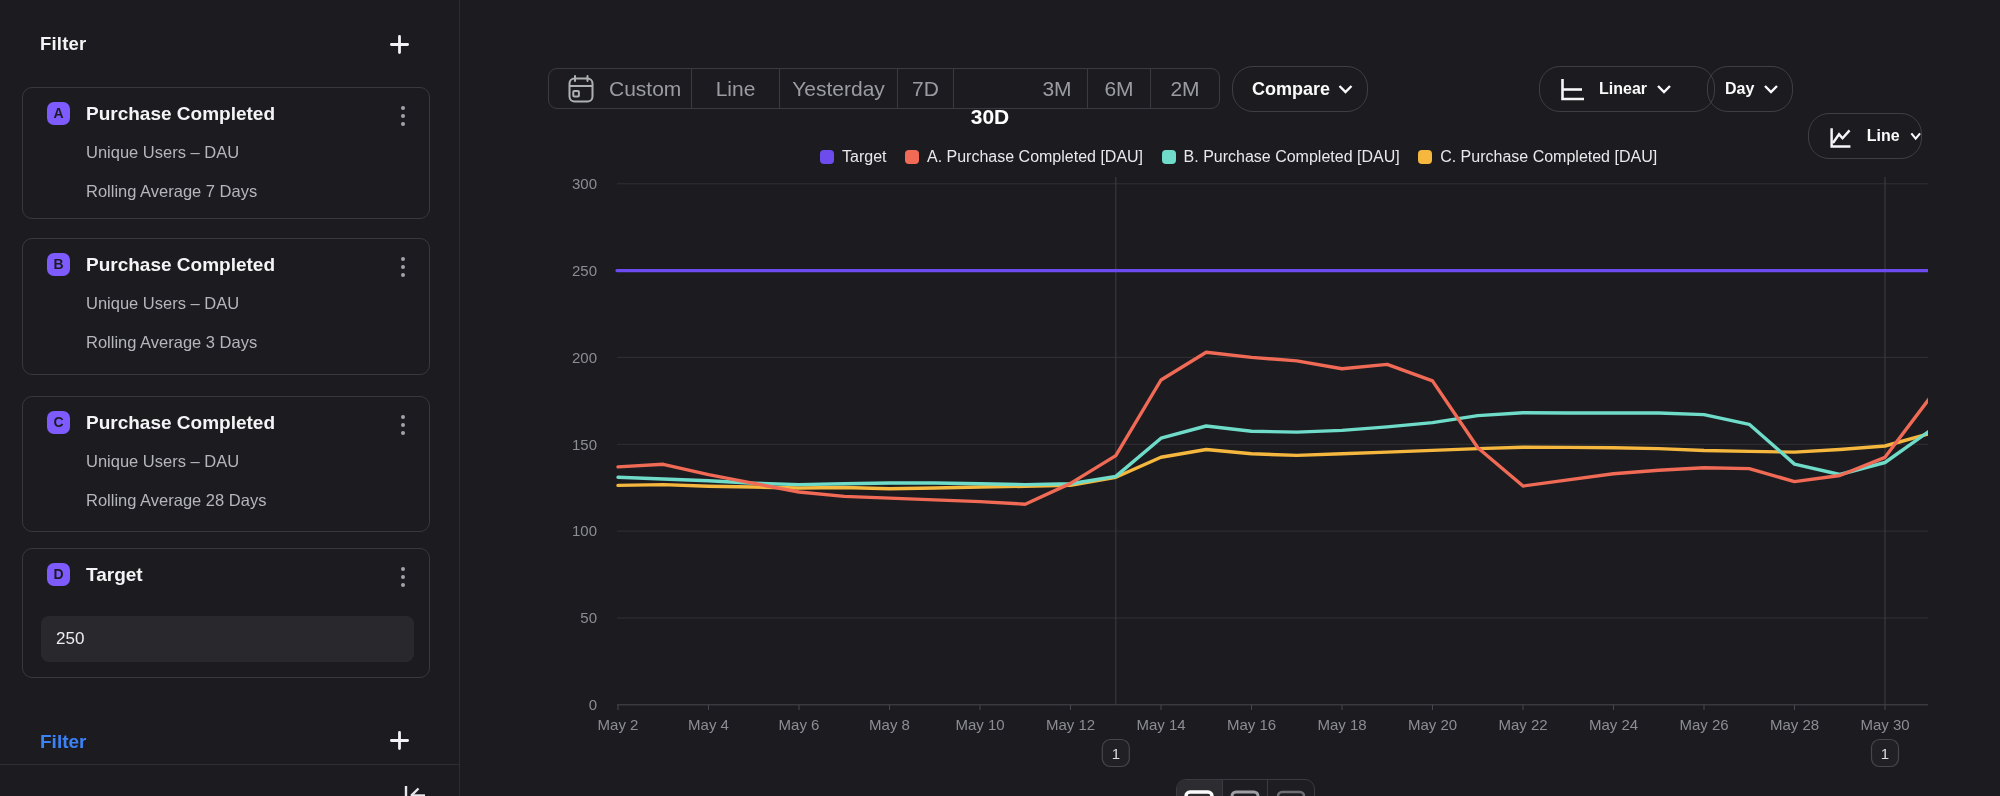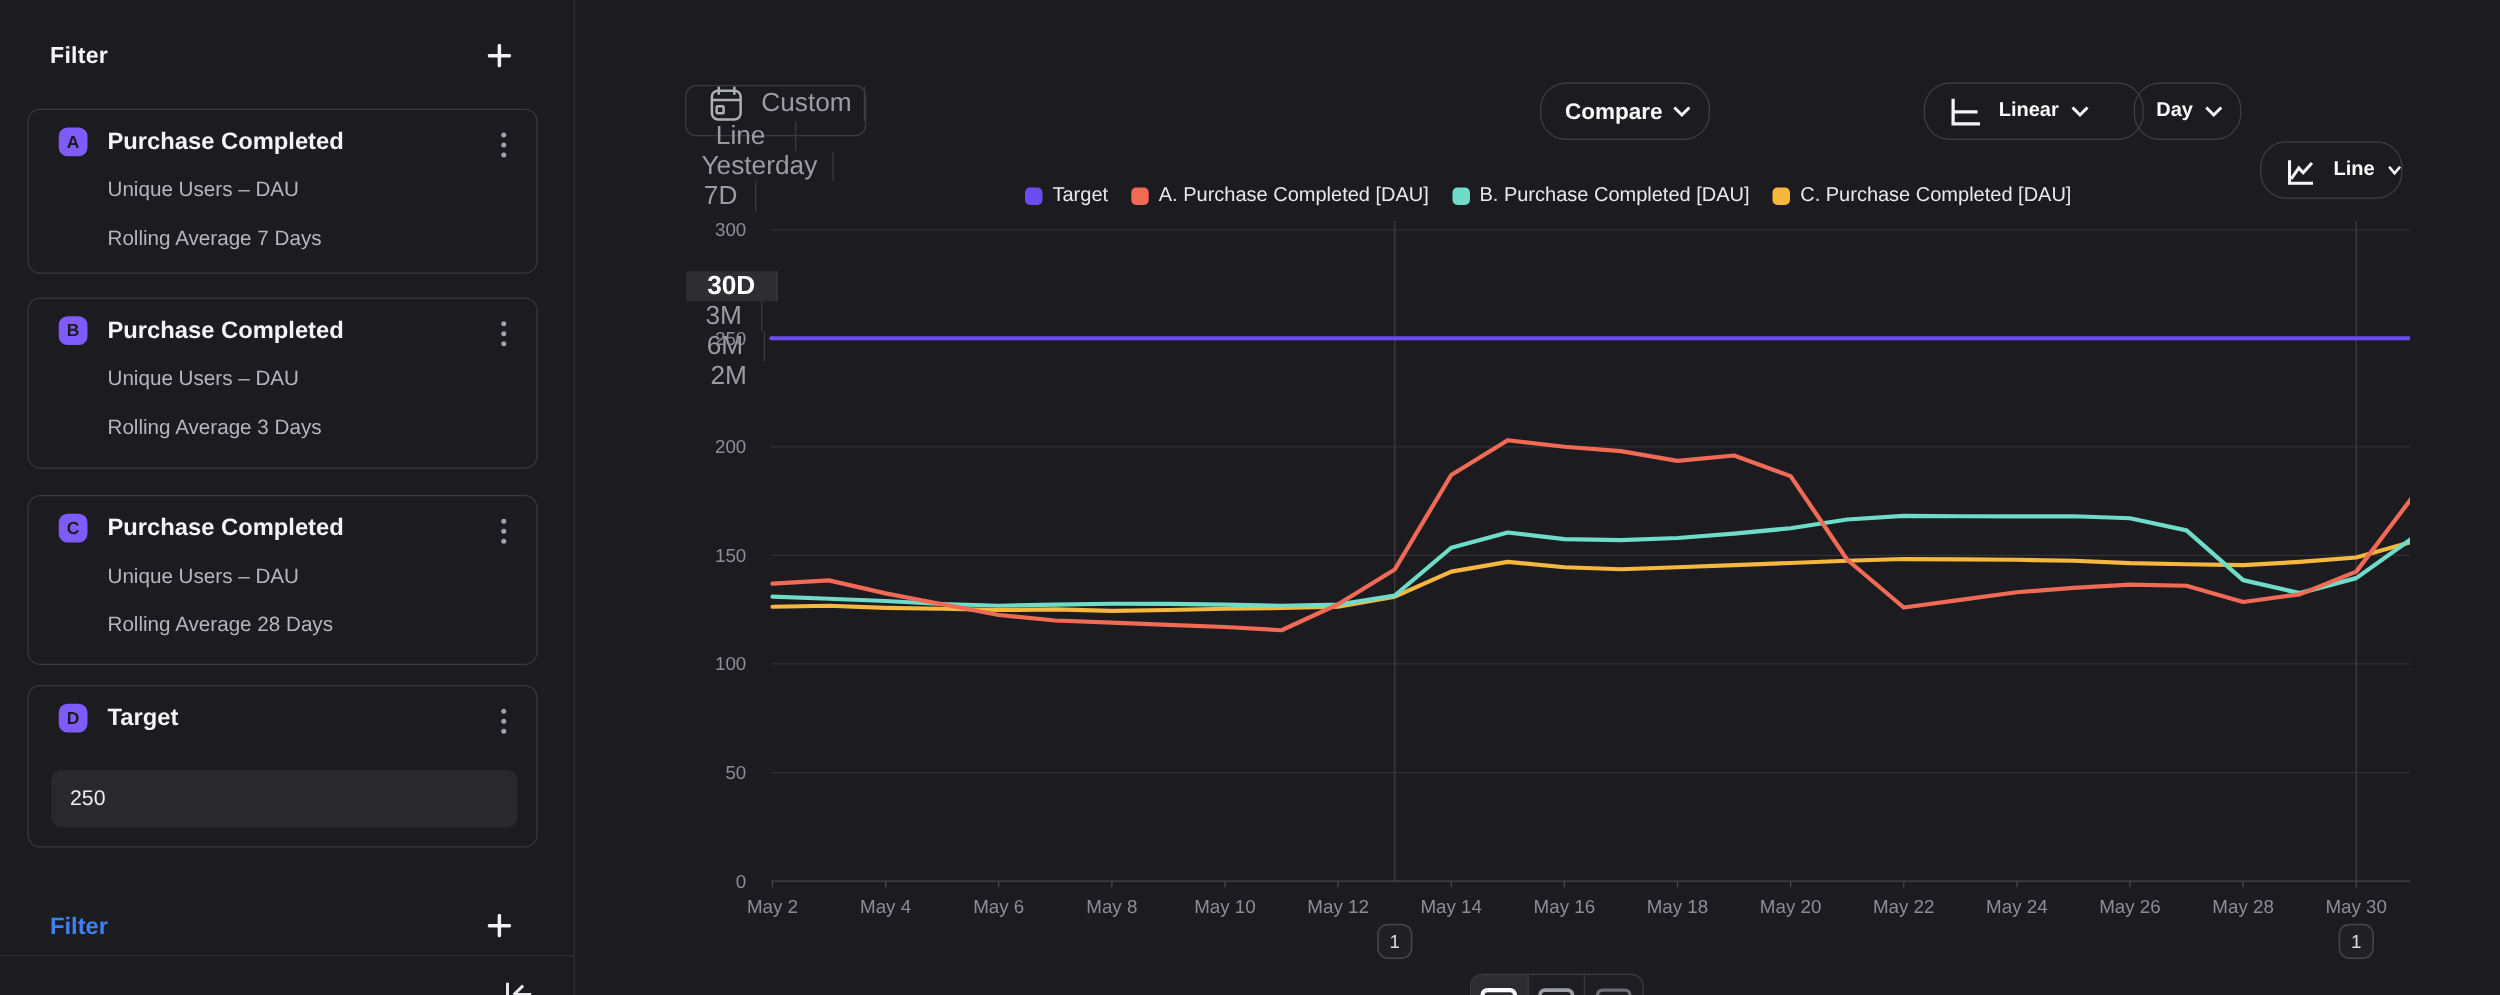--- a/index.html
+++ b/index.html
@@ -11,21 +11,21 @@
   .card { position:absolute; left:22px; width:408px; border:1px solid #38383d; border-radius:10px; }
   .badge { position:absolute; left:24px; top:14px; width:23px; height:23px; border-radius:7px; background:#7e5bfd; color:#1c1c20; font-size:14px; font-weight:700; text-align:center; line-height:23px; }
   .ctitle { position:absolute; left:63px; top:15px; font-size:19px; font-weight:700; color:#f4f4f6; }
   .sub1 { position:absolute; left:63px; top:55px; font-size:16.5px; color:#b5b5bc; }
   .sub2 { position:absolute; left:63px; top:94px; font-size:16.5px; color:#b5b5bc; }
   .dots { position:absolute; right:23px; top:18px; width:6px; height:24px; }
   .dots i { display:block; width:4px; height:4px; border-radius:50%; background:#a2a2aa; margin:0 auto 4px; }
   .tinput { position:absolute; left:18px; top:67px; width:373px; height:46px; background:#28282d; border-radius:8px; color:#ededef; font-size:17px; line-height:46px; padding-left:15px; }
   .plus { stroke:#f2f2f4; stroke-width:2.8; stroke-linecap:round; }
   
-  .group { position:absolute; left:548px; top:68px; height:41px; border:1px solid #3a3a40; border-radius:9px; display:flex; align-items:stretch;flex-direction:column; }
+  .group { position:absolute; left:548px; top:68px; height:41px; border:1px solid #3a3a40; border-radius:9px; display:flex; align-items:stretch; }
   .seg { display:flex; align-items:center; justify-content:center; color:#9b9ba3; font-size:21px; border-right:1px solid #3a3a40; }
   .seg:last-child { border-right:none; }
   .seg.active { background:#2d2d32; color:#ffffff; font-weight:700;margin-top:48px; }
   .btn { position:absolute; top:66px; height:46px; border:1px solid #3e3e44; border-radius:21px; display:flex; align-items:center; color:#fbfbfc; font-size:16px; font-weight:700; }
   .chev { margin-left:10px; }
   
   .legend { position:absolute; left:820px; top:148px; display:flex; align-items:center; font-size:16px; color:#e9e9ec; }
   .lsq { width:14px; height:14px; border-radius:4px; margin-right:8px; }
   .litem { display:flex; align-items:center; margin-right:18.5px; }
 </style>

